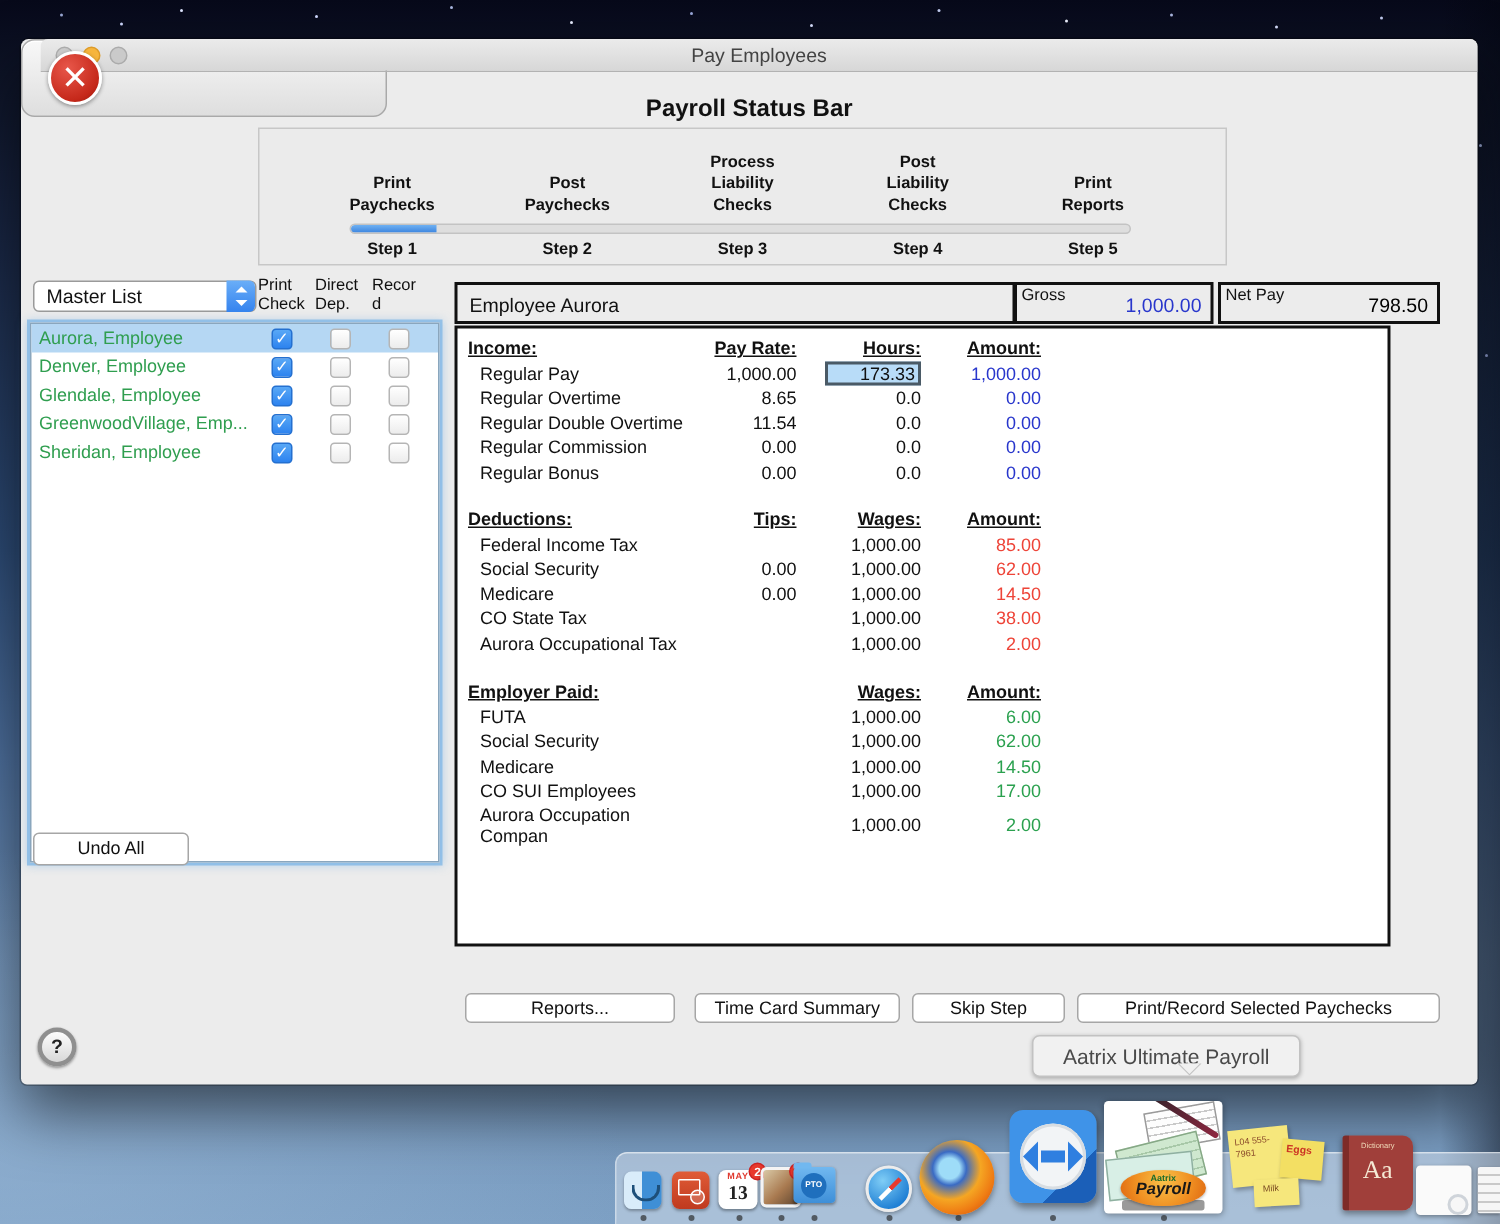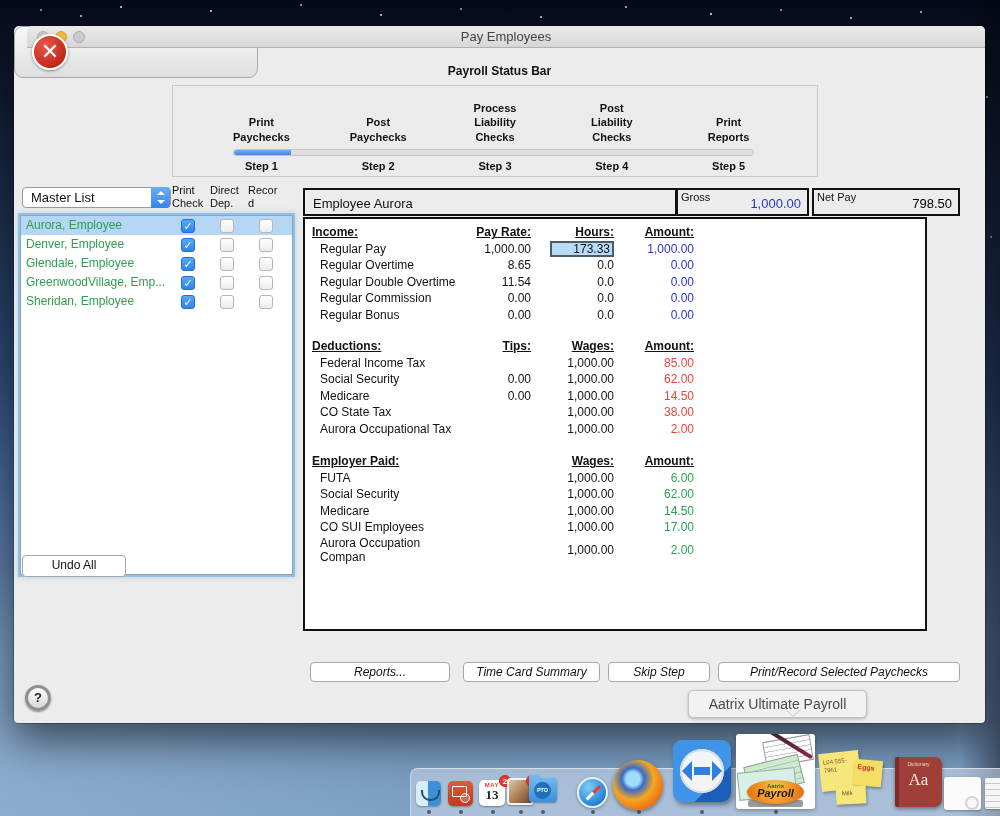--- a/index.html
+++ b/index.html
@@ -20,21 +20,21 @@
   .window{position:absolute;left:14px;top:26px;width:971px;height:697px;background:#ececec;
     border-radius:5px 5px 4px 4px;box-shadow:0 18px 40px rgba(0,0,0,.55),0 0 0 1px rgba(0,0,0,.25);}
   .titlebar{position:absolute;left:13px;top:0;right:0;height:22px;border-radius:5px 5px 0 0;
     background:linear-gradient(180deg,#ebebeb,#d7d7d7);border-bottom:1px solid #b2b2b2;}
   .tl{position:absolute;top:5px;width:12px;height:12px;border-radius:50%;}
   .tl-close{left:10px;background:#cacaca;border:1px solid #ababab;}
   .tl-min{left:28px;background:#f6b53d;border:1px solid #dd9b28;}
   .tl-zoom{left:46px;background:#cacaca;border:1px solid #ababab;}
   .title{position:absolute;left:0;right:0;top:3px;text-align:center;font-size:13px;color:#434343;}
 
-  .psb-title{position:absolute;left:0;right:0;top:38px;text-align:center;font-size:12px;font-weight:bold;color:#111;}
+  .psb-title{position:absolute;left:0;right:0;top:38px;text-align:center;font-size:16px;font-weight:bold;color:#111;}
 
   .steps-box{position:absolute;left:158px;top:59px;width:646px;height:92px;background:#ebebeb;border:1px solid #c7c7c7;}
   .steps-titles{position:absolute;left:30px;right:30px;top:6px;height:52px;display:flex;align-items:flex-end;}
   .steps-titles .st{flex:1;text-align:center;font-size:11px;font-weight:bold;color:#111;white-space:pre-line;line-height:1.3;}
   .progress-track{position:absolute;left:60px;top:63px;width:521px;height:7px;border-radius:4px;
     background:#dedede;border:1px solid #c3c3c3;overflow:hidden;}
   .progress-fill{height:100%;border-radius:4px 0 0 4px;background:linear-gradient(180deg,#6fb1f2,#3e86e0);}
   .steps-labels{position:absolute;left:30px;right:30px;top:74px;display:flex;}
   .steps-labels .sl{flex:1;text-align:center;font-size:11px;font-weight:bold;color:#111;}
 
@@ -89,21 +89,21 @@
   .sec-income{top:5px;} .sec-ded{top:119px;} .sec-emp{top:234px;}
   .trow{display:grid;grid-template-columns:145px 74px 83px 80px;padding-left:7px;height:16.5px;align-items:center;
     font-size:12px;color:#111;}
   .trow .c{text-align:right;}
   .trow .lbl{text-align:left;}
   .trow.hdr span{font-weight:bold;text-decoration:underline;}
   .trow.datarow .lbl{padding-left:8px;}
   .val-blue{color:var(--blue);} .val-red{color:var(--red);} .val-green{color:var(--green);}
   .hours-input{display:inline-block;width:64px;height:16px;line-height:13px;background:#b8dcf8;
     border:2px solid #4e central;border:2px solid #4a5a66;text-align:right;padding:0 2px;color:#111;}
-  .d-btn{height:20px;line-height:18px;border-radius:4px;font-style:italic;}
+  .d-btn{height:20px;line-height:18px;border-radius:4px;}
   .btn-reports{left:296px;top:636px;width:140px;}
   .btn-tcs{left:449px;top:636px;width:137px;}
   .btn-skip{left:594px;top:636px;width:102px;}
   .btn-print{left:704px;top:636px;width:242px;}
 
   .tooltip{position:absolute;left:674px;top:664px;width:179px;height:28px;background:#f1f1f1;border:1px solid #c2c2c2;
     border-radius:5px;box-shadow:0 1px 3px rgba(0,0,0,.25);font-size:14px;color:#4a4a4a;text-align:center;line-height:26px;z-index:5;}
   .tooltip::before{content:"";position:absolute;left:96px;bottom:-8px;border:8px solid transparent;border-top-color:#c2c2c2;}
   .tooltip::after{content:"";position:absolute;left:97px;bottom:-6px;border:7px solid transparent;border-top-color:#f1f1f1;}
 

